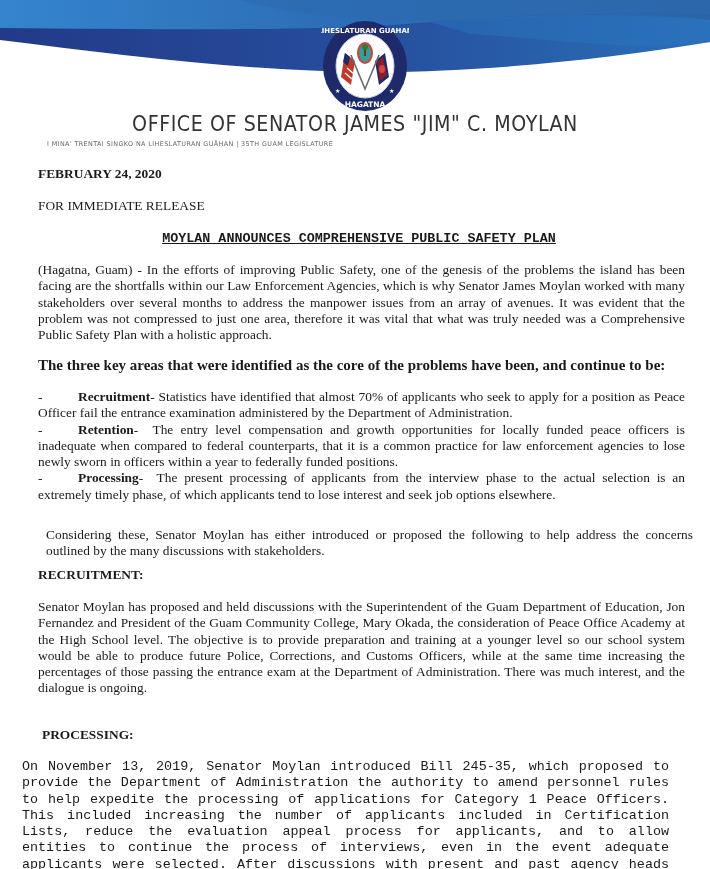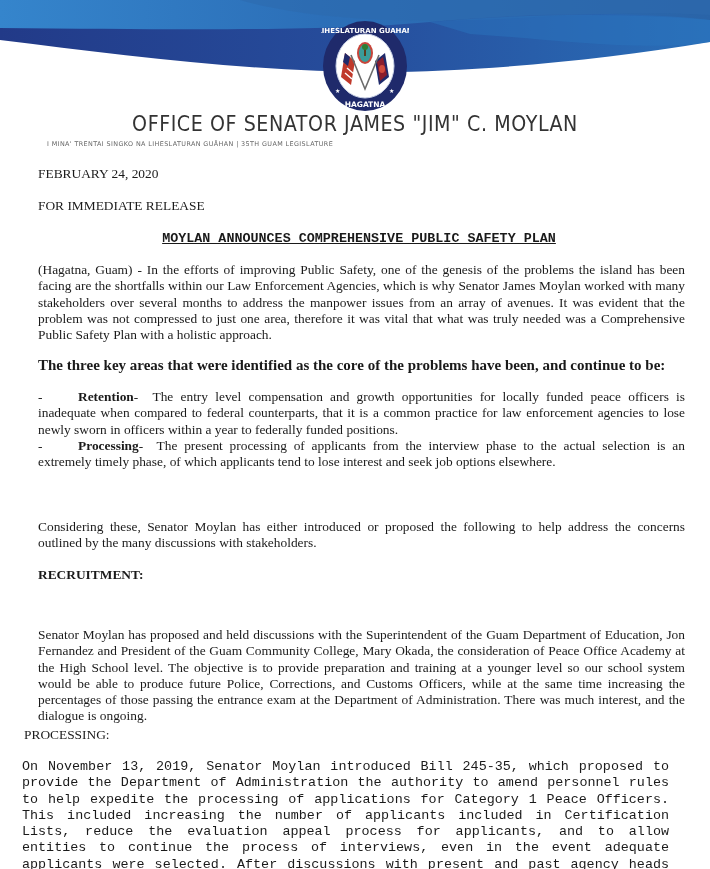--- a/index.html
+++ b/index.html
@@ -1,33 +1,33 @@
 <!DOCTYPE html>
 <html><head>
 <meta charset="utf-8">
 <style>
   html, body { margin: 0; padding: 0; background: #ffffff; }
   body { width: 710px; height: 869px; overflow: hidden; position: relative; font-family: "Liberation Serif", serif; color: #1a1a1a; }
   .banner { position: absolute; left: 0; top: 0; width: 710px; height: 110px; }
   .seal { position: absolute; left: 321px; top: 19px; width: 88px; height: 94px; }
   .office-title { position: absolute; left: 0; top: 112px; width: 710px; text-align: center; font-family: "DejaVu Sans", sans-serif; font-size: 20.5px; letter-spacing: 0.6px; color: #333; font-weight: normal; transform: scaleX(0.93); transform-origin: center; }
   .office-sub { position: absolute; left: 0; top: 140px; width: 710px; font-family: "DejaVu Sans", sans-serif; font-size: 6.4px; letter-spacing: 0.4px; color: #666; padding-left: 47px; }
-  .date { position: absolute; left: 38px; top: 166px; font-size: 13.4px; }
+  .date { position: absolute; left: 38px; top: 166px; font-size: 13.4px; font-weight: bold; }
   .release { position: absolute; left: 38px; top: 198px; font-size: 13.4px; }
   .headline { position: absolute; left: 4px; top: 231px; width: 710px; text-align: center; font-weight: bold; text-decoration: underline; font-size: 13.4px; font-family: Liberation Mono, monospace; }
   .p1 { position: absolute; left: 38px; top: 262px; width: 647px; }
   .keyareas { position: absolute; left: 38px; top: 357px; width: 660px; font-weight: bold; font-size: 15px; }
   .bullets { position: absolute; left: 38px; top: 389px; width: 647px; }
   .bullet { text-align: justify; }
   .bullet .dash { display: inline-block; width: 40px; }
   .bullet b { font-weight: bold; }
   .p2 { position: absolute; left: 38px; top: 519px; width: 647px; }
   .h-recruit { position: absolute; left: 38px; top: 567px; font-weight: bold; }
-  .p3 { position: absolute; left: 38px; top: 627px; width: 647px; }
-  .h-process { position: absolute; left: 24px; top: 727px; font-weight: normal; }
+  .p3 { position: absolute; left: 38px; top: 599px; width: 647px; }
+  .h-process { position: absolute; left: 42px; top: 727px; font-weight: bold; }
   .p4 { position: absolute; left: 22px; top: 759px; width: 647px; font-family: Liberation Mono, monospace; }
   .txt { font-size: 13.4px; line-height: 16.3px; text-align: justify; }
 </style>
 </head>
 <body>
 
 <svg class="banner" viewBox="0 0 710 110" preserveAspectRatio="none">
   <defs>
     <linearGradient id="gTop" x1="0" y1="0" x2="1" y2="0">
       <stop offset="0" stop-color="#3585cc"></stop>
@@ -85,26 +85,29 @@
 <div class="date txt">FEBRUARY 24, 2020</div>
 <div class="release txt">FOR IMMEDIATE RELEASE</div>
 <div class="headline">MOYLAN ANNOUNCES COMPREHENSIVE PUBLIC SAFETY PLAN</div>
 
 <p class="p1 txt" style="margin:0">(Hagatna, Guam) - In the efforts of improving Public Safety, one of the genesis of the problems the island has been facing are the shortfalls within our Law Enforcement Agencies, which is why Senator James Moylan worked with many stakeholders over several months to address the manpower issues from an array of avenues. It was evident that the problem was not compressed to just one area, therefore it was vital that what was truly needed was a Comprehensive Public Safety Plan with a holistic approach.</p>
 
 <div class="keyareas">The three key areas that were identified as the core of the problems have been, and continue to be:</div>
 
 <div class="bullets txt">
   <div class="bullet">
+    <span class="dash">-</span><b>Recruitment</b><span style="white-space:pre">- </span><span>Statistics have identified that almost 70% of applicants who seek to apply for a position as Peace Officer fail the entrance examination administered by the Department of Administration.</span>
+  </div>
+  <div class="bullet">
     <span class="dash">-</span><b>Retention</b><span style="white-space:pre">-  </span><span>The entry level compensation and growth opportunities for locally funded peace officers is inadequate when compared to federal counterparts, that it is a common practice for law enforcement agencies to lose newly sworn in officers within a year to federally funded positions.</span>
   </div>
   <div class="bullet">
     <span class="dash">-</span><b>Processing</b><span style="white-space:pre">-  </span><span>The present processing of applicants from the interview phase to the actual selection is an extremely timely phase, of which applicants tend to lose interest and seek job options elsewhere.</span>
   </div>
 </div>
 
-<p class="p2 txt" style="margin:0">Considering these, Senator Moylan has either introduced or proposed the following to help address the concerns outlined by the many discussions with stakeholders.</p>
+<p class="p2 txt" style="margin:8px">Considering these, Senator Moylan has either introduced or proposed the following to help address the concerns outlined by the many discussions with stakeholders.</p>
 
 <div class="h-recruit txt">RECRUITMENT:</div>
 <p class="p3 txt" style="margin:0">Senator Moylan has proposed and held discussions with the Superintendent of the Guam Department of Education, Jon Fernandez and President of the Guam Community College, Mary Okada, the consideration of Peace Office Academy at the High School level. The objective is to provide preparation and training at a younger level so our school system would be able to produce future Police, Corrections, and Customs Officers, while at the same time increasing the percentages of those passing the entrance exam at the Department of Administration.  There was much interest, and the dialogue is ongoing.</p>
 
 <div class="h-process txt">PROCESSING:</div>
 <p class="p4 txt" style="margin:0">On November 13, 2019, Senator Moylan introduced Bill 245-35, which proposed to provide the Department of Administration the authority to amend personnel rules to help expedite the processing of applications for Category 1 Peace Officers.  This included increasing the number of applicants included in Certification Lists, reduce the evaluation appeal process for applicants, and to allow entities to continue the process of interviews, even in the event adequate applicants were selected.  After discussions with present and past agency heads of public safety entities, the measure is designed to help expedite the processing of new applications, so such</p>
 
 </body></html>

